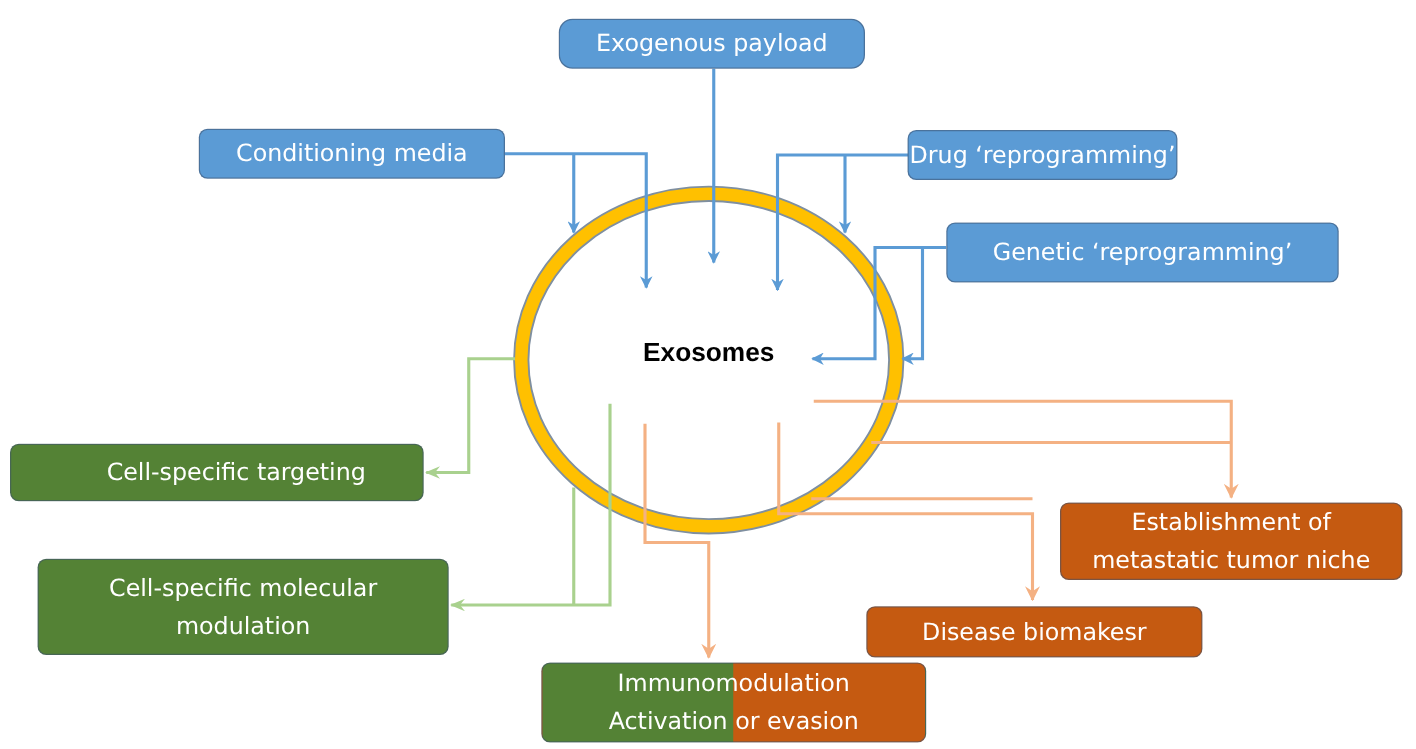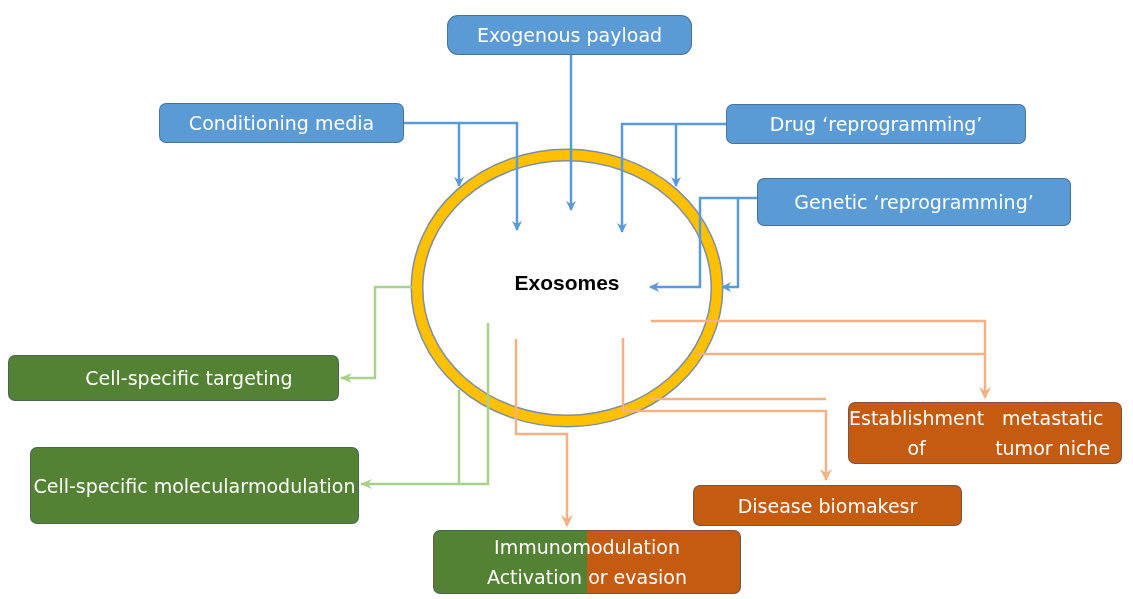--- a/index.html
+++ b/index.html
@@ -83,38 +83,38 @@
 <div id="center-label">Exosomes</div>
 
 <div class="box blue" style="left:447px; top:15px; width:245px; height:40px;border-radius:11px;">
   <span>Exogenous payload</span>
 </div>
 
 <div class="box blue" style="left:159px; top:103px; width:245px; height:40px;">
   <span>Conditioning media</span>
 </div>
 
-<div class="box blue" style="left:726px; top:104px; width:300px; height:40px;text-align:center;">
+<div class="box blue" style="left:726px; top:104px; width:216px; height:40px;text-align:center;">
   <span>Drug ‘reprogramming’</span>
 </div>
 
 <div class="box blue" style="left:757px; top:178px; width:314px; height:48px;">
   <span>Genetic ‘reprogramming’</span>
 </div>
 
 <div class="box green" style="left:8px; top:355px; width:331px; height:46px;padding-left:31px;">
   <span>Cell-specific targeting</span>
 </div>
 
-<div class="box green" style="left:30px; top:447px; width:329px; height:77px; flex-direction:row;">
+<div class="box green" style="left:30px; top:447px; width:329px; height:77px; flex-direction:column;">
   <span>Cell-specific molecular</span>
   <span>modulation</span>
 </div>
 
-<div class="box orange" style="left:848px; top:402px; width:274px; height:62px; flex-direction:row;">
+<div class="box orange" style="left:848px; top:402px; width:274px; height:62px; flex-direction:column;">
   <span>Establishment of</span>
   <span>metastatic tumor niche</span>
 </div>
 
 <div class="box orange" style="left:693px; top:485px; width:269px; height:41px;">
   <span>Disease biomakesr</span>
 </div>
 
 <div class="box split" style="left:433px; top:530px; width:308px; height:64px; flex-direction:column;">
   <span>Immunomodulation</span>

